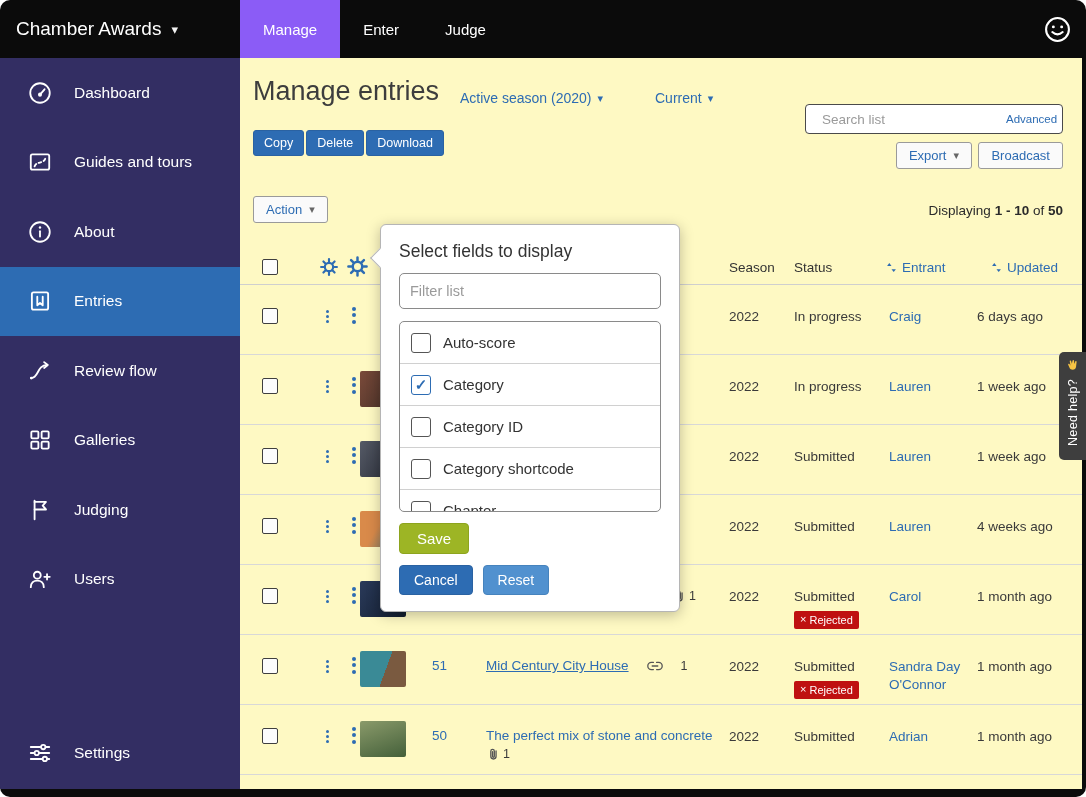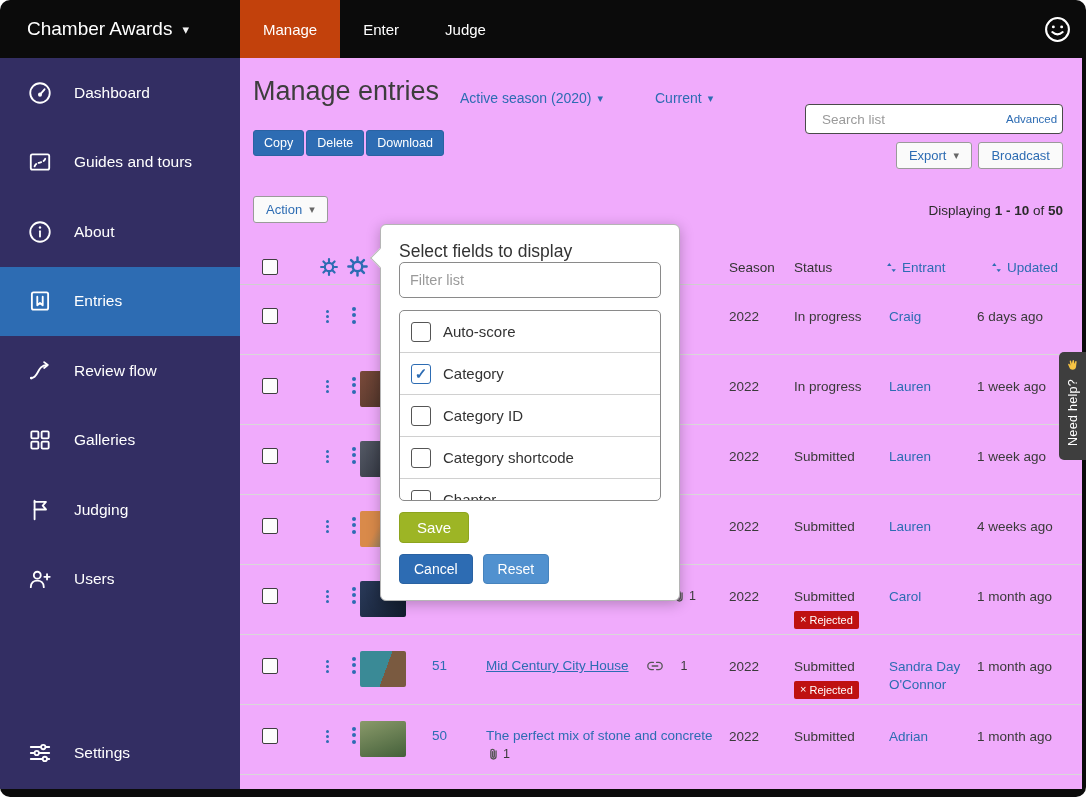--- a/index.html
+++ b/index.html
@@ -1,35 +1,35 @@
 <!DOCTYPE html>
 <html><head>
 <meta charset="utf-8">
 <style>
   *{margin:0;padding:0;box-sizing:border-box}
   body{background:#ffffff;font-family:"Liberation Sans",sans-serif;width:1086px;height:797px}
   .app{position:relative;width:1086px;height:797px;background:#0b0b0b;border-radius:10px;overflow:hidden}
 
   
   .topbar{height:58px;display:flex;align-items:stretch;color:#fff}
-  .brand{width:240px;display:flex;align-items:center;padding-left:27px;gap:10px;font-size:19px;cursor:pointer}
+  .brand{width:240px;display:flex;align-items:center;padding-left:16px;gap:10px;font-size:19px;cursor:pointer}
   .brand .caret{font-size:13px;opacity:.95}
   .tab{display:flex;align-items:center;padding:0 23px;font-size:15px;color:#fff;cursor:pointer}
-  .tab.active{background:#c2410c}
+  .tab.active{background:#8b5cf6}
   .topbar-spacer{flex:1}
   .smiley{align-self:center;margin-right:15px;cursor:pointer;line-height:0}
 
   
   .content{display:flex;height:731px;width:1082px}
   .sidebar{width:240px;background:#332e63;position:relative;flex-shrink:0}
   .side-item{height:69.5px;display:flex;align-items:center;padding-left:27px;gap:21px;color:#fff;font-size:15.5px;cursor:pointer}
   .side-item.active{background:#2d6cb3}
   .side-item svg{width:26px;height:26px;flex-shrink:0;stroke:#fff;fill:none;stroke-width:1.7;stroke-linecap:round;stroke-linejoin:round}
   .side-settings{position:absolute;left:0;right:11px;top:661px;height:68px}
-  .main{flex:1;background:#f0abfc;position:relative;overflow:hidden}
+  .main{flex:1;background:#fef9c3;position:relative;overflow:hidden}
 
   
   .page-title{position:absolute;left:13px;top:18px;font-size:27px;color:#3d3d3d;font-weight:400}
   .filter-link{position:absolute;top:32px;font-size:14px;color:#2d6cb3;cursor:pointer;display:flex;gap:6px;align-items:center}
   .filter-link .caret{font-size:11px}
   .f-season{left:220px}
   .f-state{left:415px}
   .searchbox{position:absolute;top:46px;right:19px;width:258px;height:30px;background:#fff;border:1.5px solid #4a4a4a;border-radius:4px;display:flex;align-items:center;padding:0 9px;gap:7px}
   .searchbox input{border:none;outline:none;flex:1;font-size:13.5px;font-family:"Liberation Sans",sans-serif;color:#333;background:transparent}
   .searchbox input::placeholder{color:#9a9a9a}
@@ -84,21 +84,21 @@
   .season{left:489px}
   .status{left:554px;width:95px;display:flex;flex-direction:column;align-items:flex-start;gap:5px}
   .entrant{left:649px;width:92px;color:#2d6cb3;cursor:pointer}
   .updated{left:737px;width:86px}
   .badge{display:inline-flex;align-items:center;gap:3px;background:#bf1111;color:#fff;font-size:11px;padding:2px 6px;border-radius:2px}
   .badge .x{font-style:normal;font-size:11px;line-height:1}
 
   
   .popover{position:absolute;left:140px;top:166px;width:300px;background:#fff;border:1px solid #b5b5b5;border-radius:6px;box-shadow:0 3px 14px rgba(0,0,0,.25);padding:16px 18px;z-index:10}
   .pop-arrow{position:absolute;left:-8px;top:26px;width:14px;height:14px;background:#fff;border-left:1px solid #b5b5b5;border-bottom:1px solid #b5b5b5;transform:rotate(45deg)}
-  .pop-title{font-size:17.5px;color:#333;font-weight:400}
+  .pop-title{font-size:17.5px;color:#333;margin-bottom:11px;font-weight:400}
   .pop-filter{width:100%;height:36px;border:1px solid #8a8a8a;border-radius:5px;padding:0 10px;font-size:14.5px;font-family:"Liberation Sans",sans-serif;color:#333;outline:none;margin-bottom:12px}
   .pop-filter::placeholder{color:#9a9a9a}
   .plist{border:1px solid #8a8a8a;border-radius:5px;height:191px;overflow:hidden}
   .pitem{height:42px;display:flex;align-items:center;padding:0 11px;gap:12px;border-bottom:1px solid #d0d0d0;font-size:15px;color:#333;cursor:pointer}
   .pcb{width:20px;height:20px;border:1.5px solid #555;border-radius:3px;background:#fff;flex-shrink:0;display:flex;align-items:center;justify-content:center;cursor:pointer}
   .pcb.checked{border-color:#2d6cb3}
   .pcb.checked::after{content:"\2713";color:#2d6cb3;font-size:15px;font-weight:700}
   .pop-save{margin-top:11px;background:#9db525;border:1px solid #8da41e;color:#fff;font-size:15px;padding:6px 17px;border-radius:4px;cursor:pointer;font-family:"Liberation Sans",sans-serif}
   .pop-row{margin-top:11px;display:flex;gap:10px}
   .pop-cancel{background:#2d6cb3;border:1px solid #2a62a2;color:#fff;font-size:14px;padding:6px 14px;border-radius:4px;cursor:pointer;font-family:"Liberation Sans",sans-serif}

